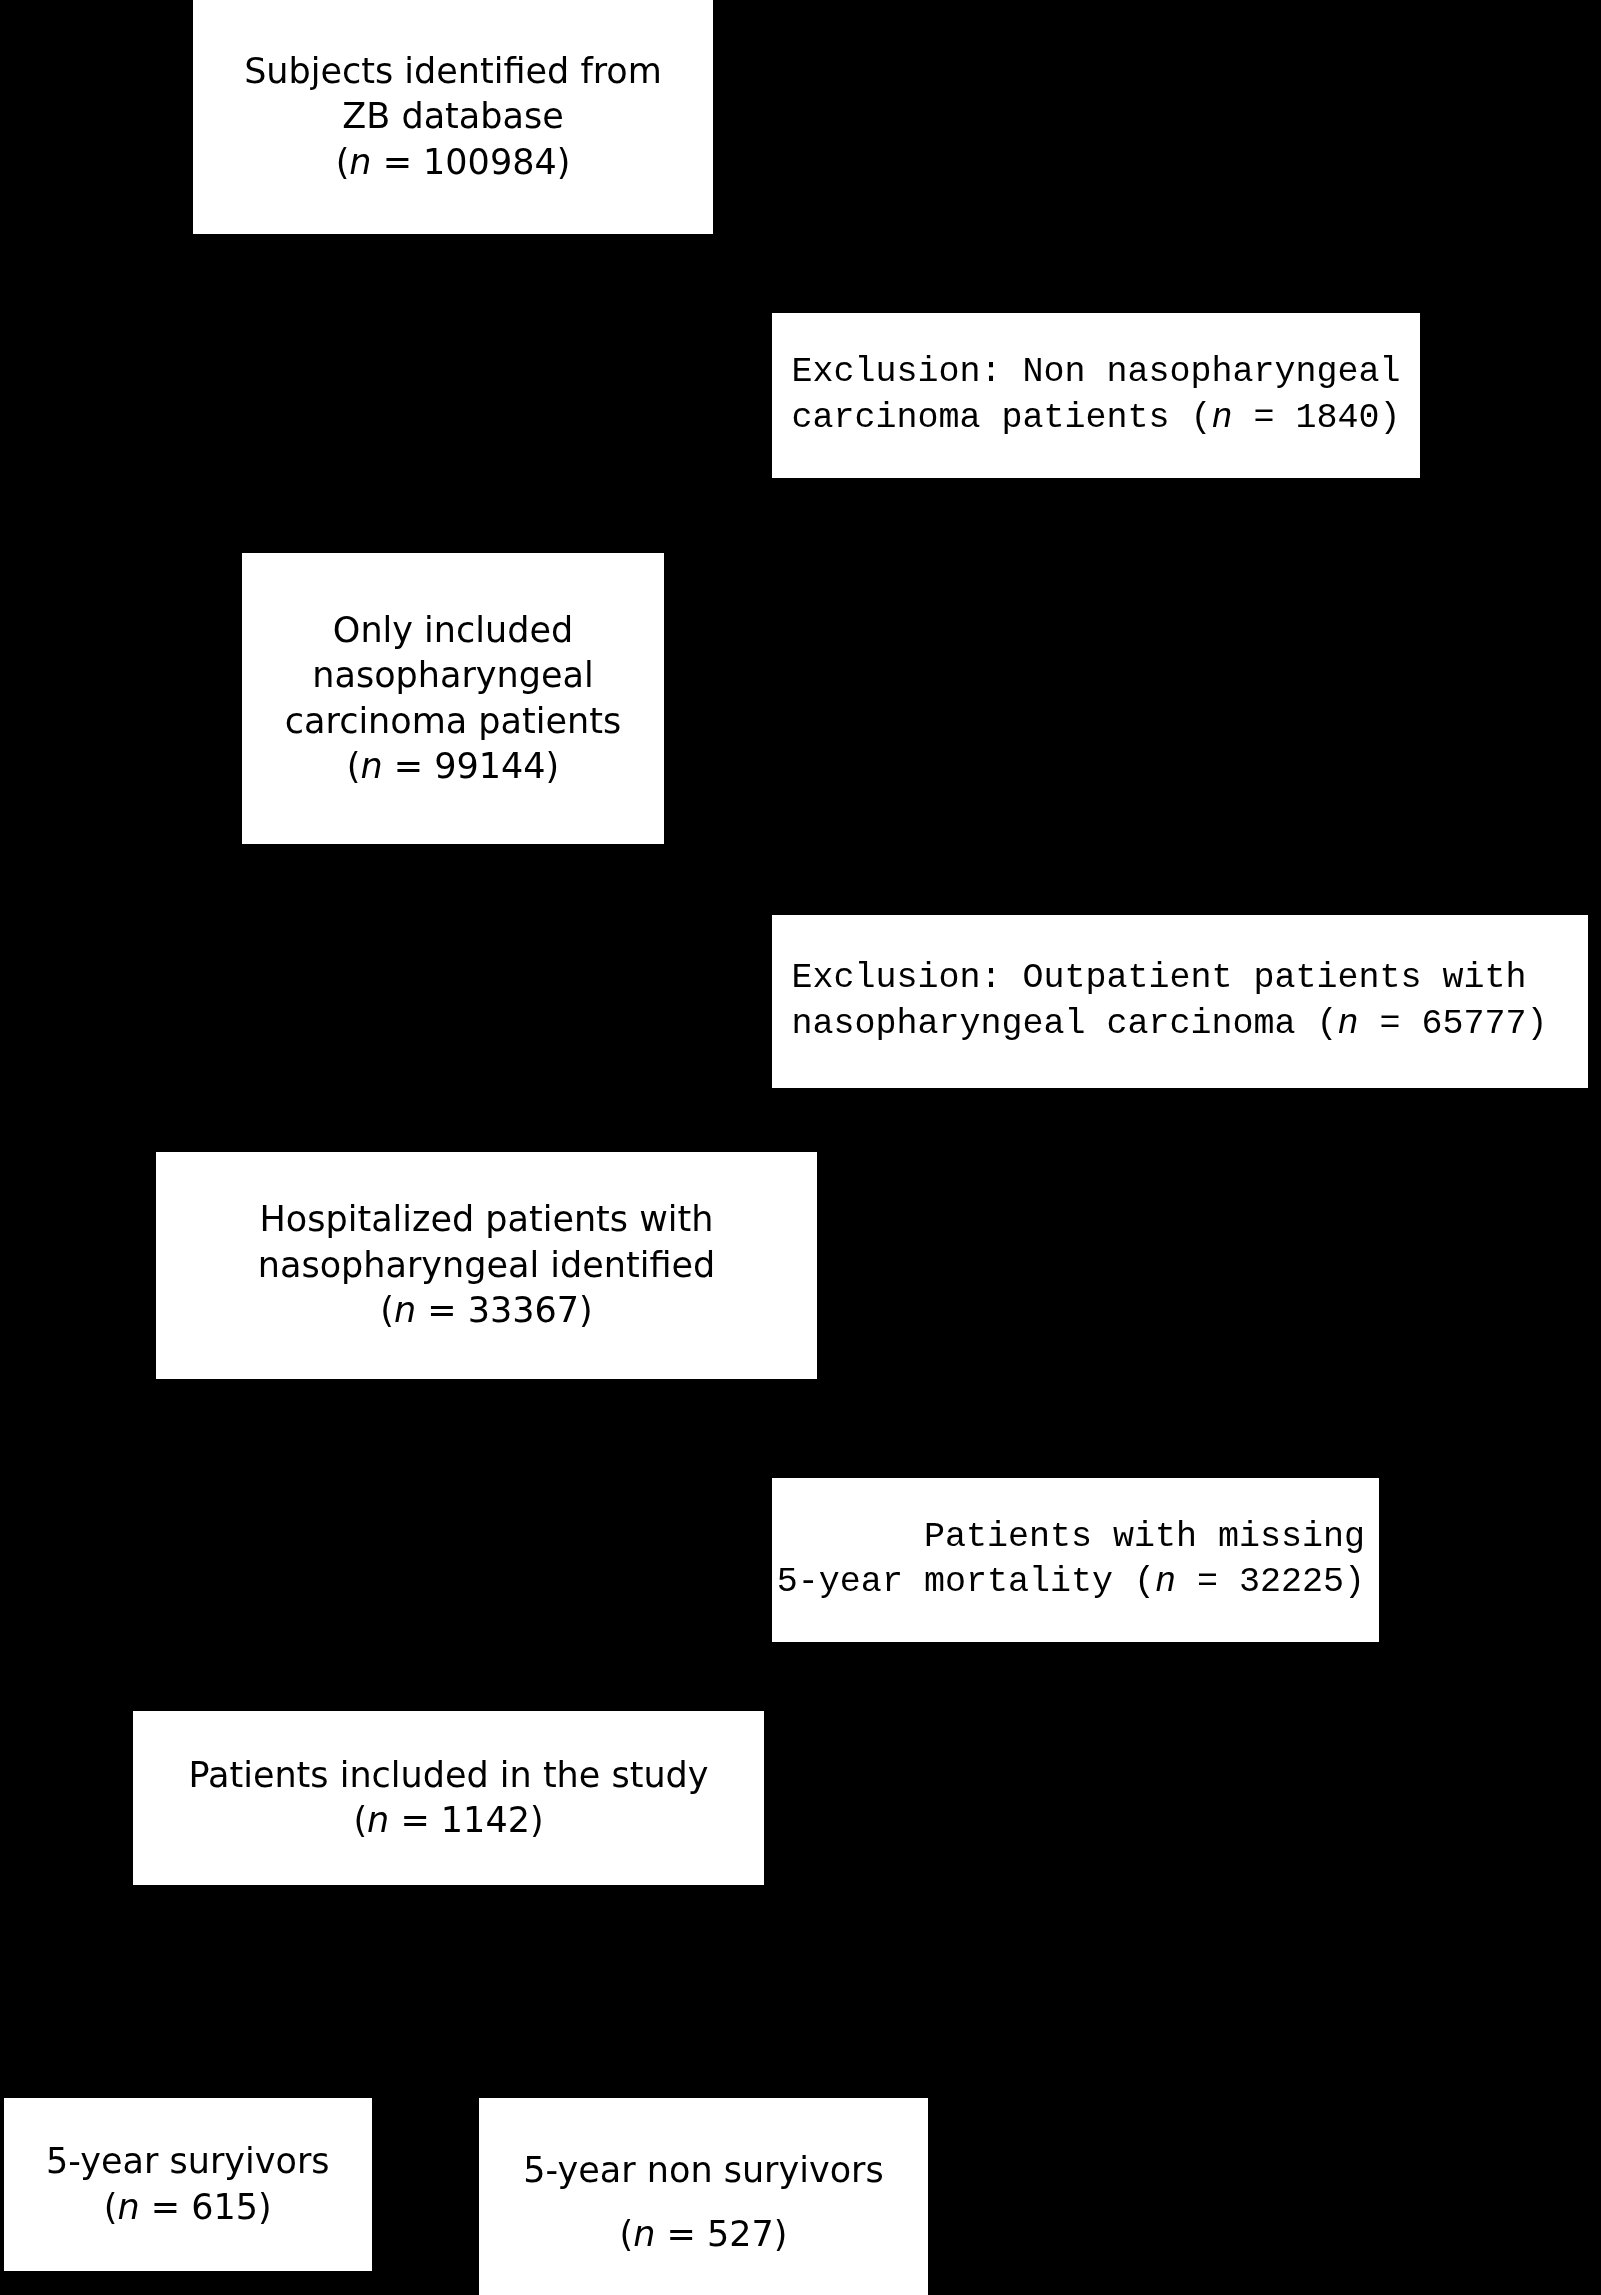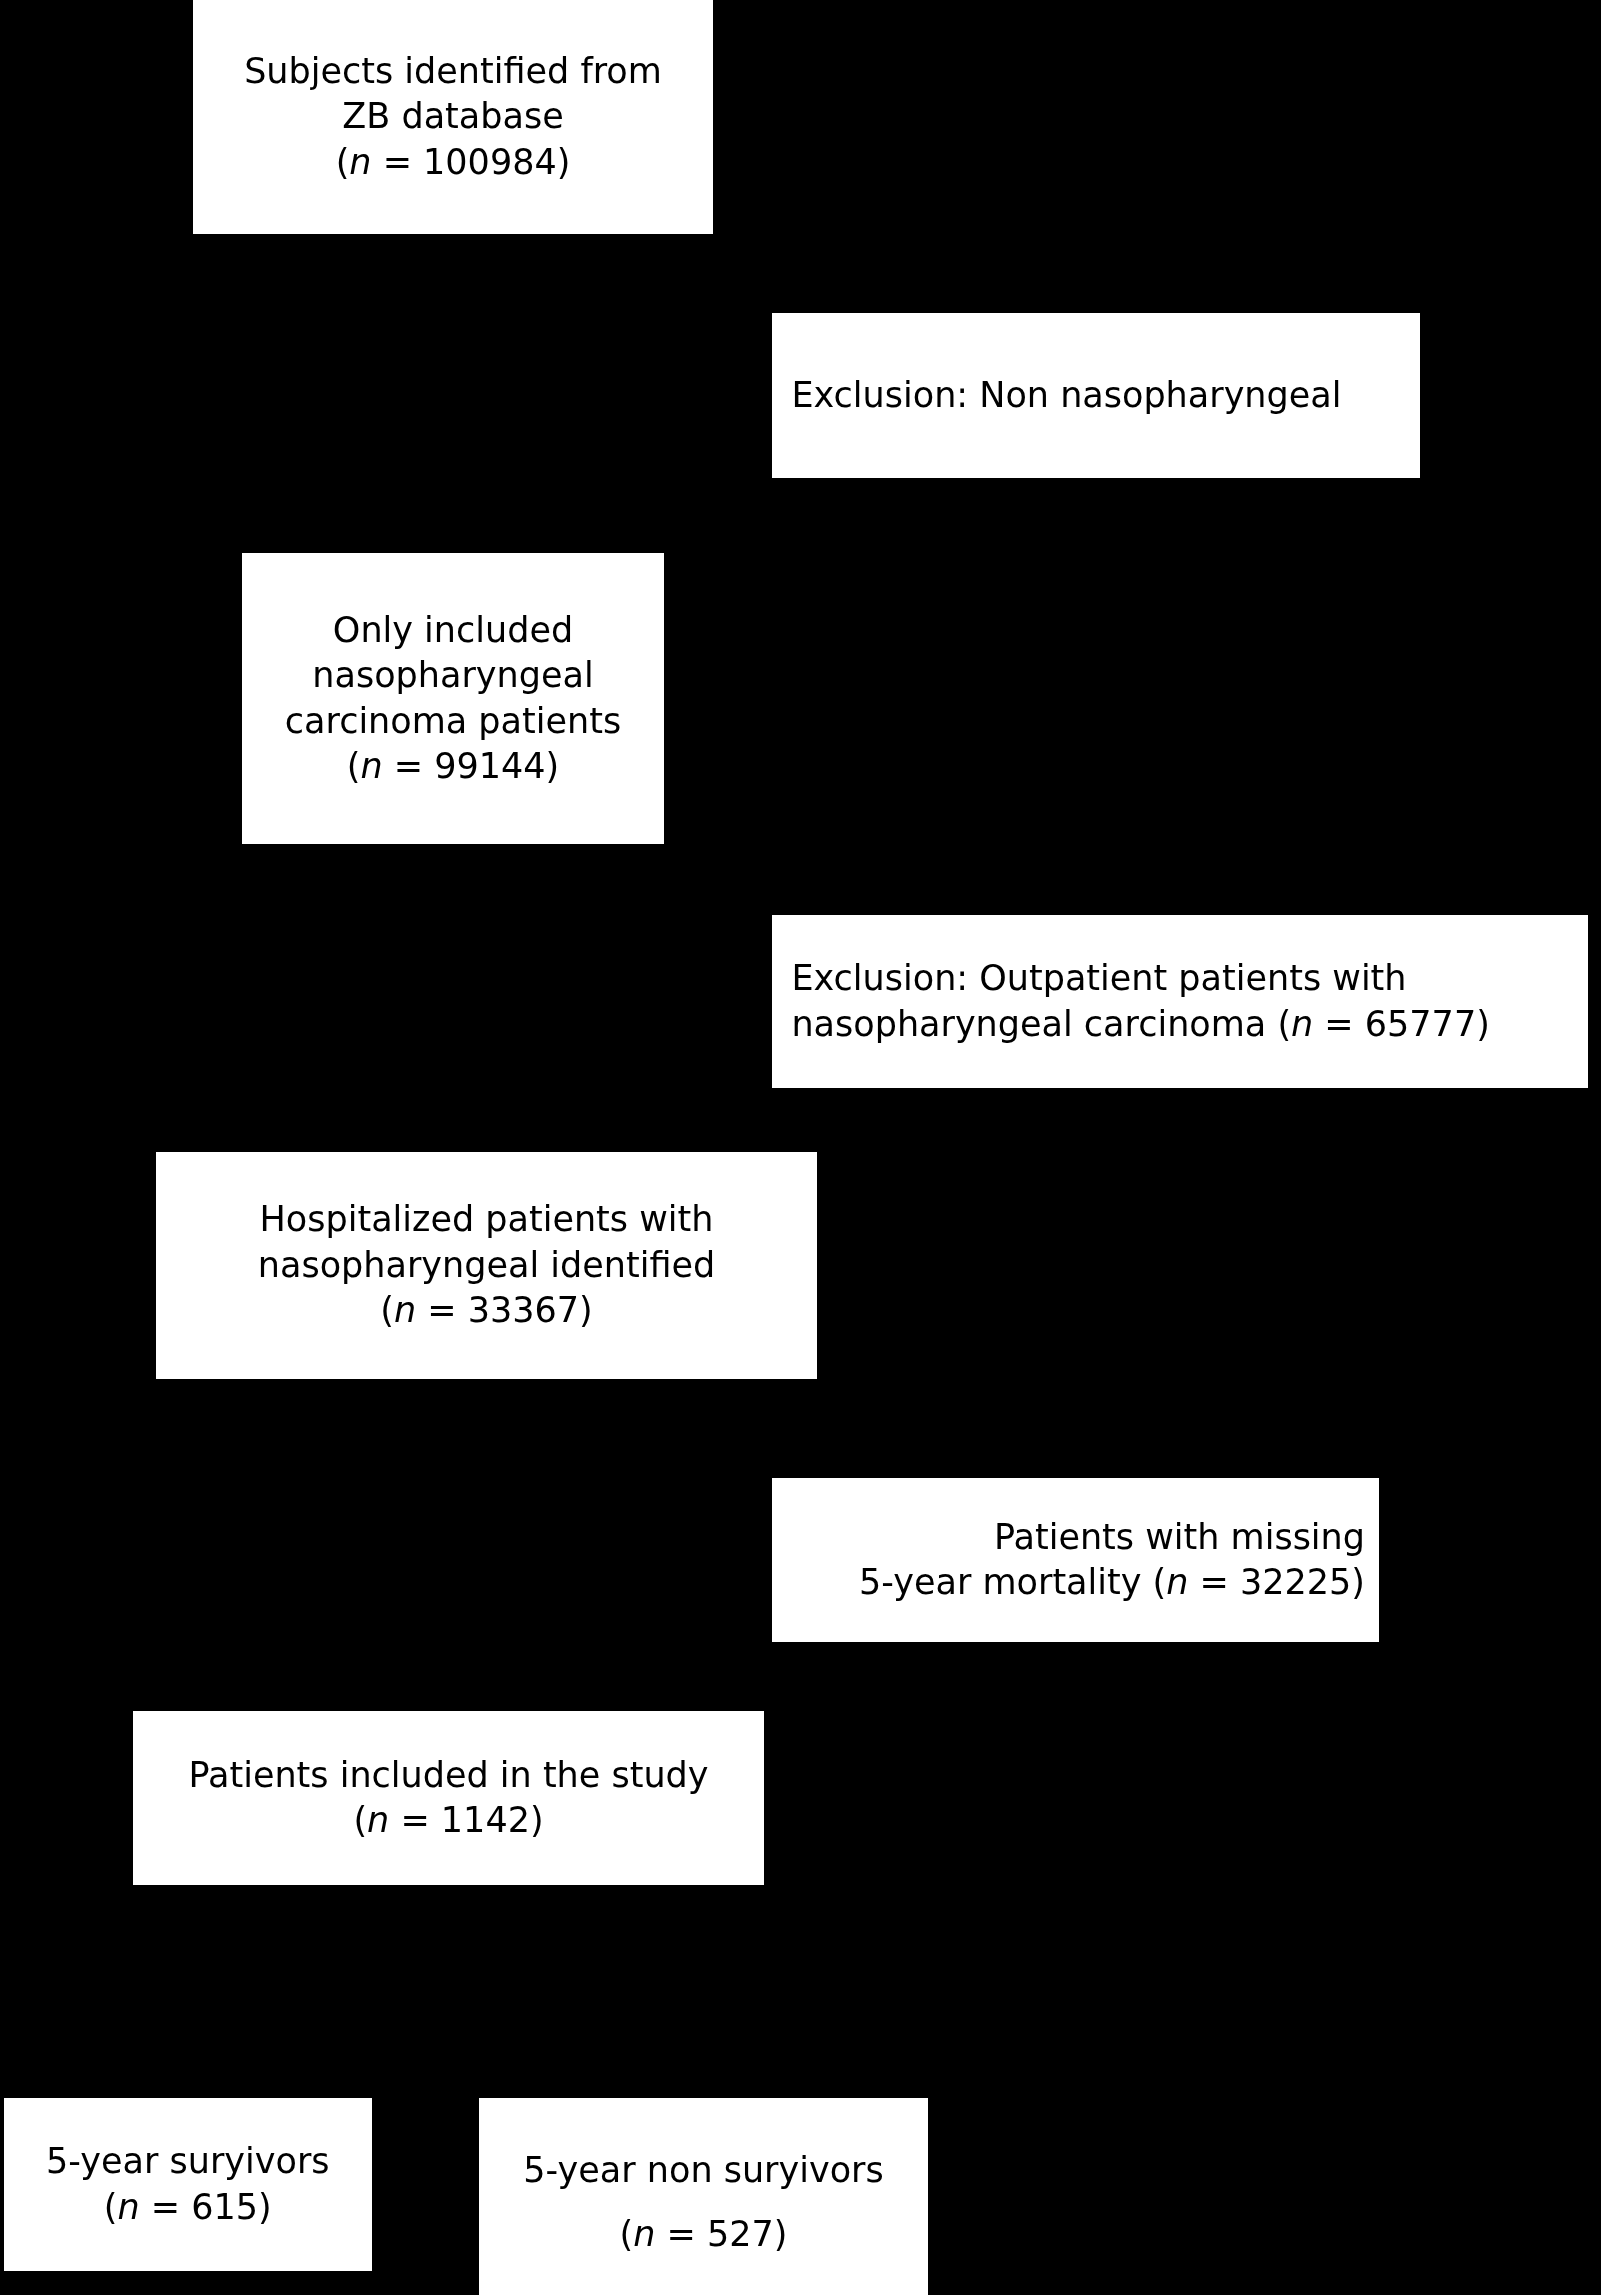--- a/index.html
+++ b/index.html
@@ -28,20 +28,21 @@
     color: #000000;
     font-size: 35px;
     line-height: 1.30;
     letter-spacing: 0px;
   }
   .node.left {
     align-items: flex-start;
     text-align: left;
     padding-left: 19.4px;
     padding-right: 14px;
+    font-family: Liberation Mono, monospace;
   }
   .node .line {
     display: block;
     white-space: nowrap;
   }
   .ital {
     font-style: italic;
   }
   svg.links {
     position: absolute;
@@ -83,20 +84,21 @@
   </svg>
 
   <div class="node" style="left:191px; top:-2.6px; width:524px; height:239px;">
     <span class="line">Subjects identified from</span>
     <span class="line">ZB database</span>
     <span class="line"><span>(</span><span class="ital">n</span><span> = </span><span>100984</span><span>)</span></span>
   </div>
 
   <div class="node left" style="left:770px; top:311px; width:652px; height:169px;">
     <span class="line">Exclusion: Non nasopharyngeal</span>
+    <span class="line"><span>carcinoma patients (</span><span class="ital">n</span><span> = </span><span>1840</span><span>)</span></span>
   </div>
 
   <div class="node" style="left:240px; top:551px; width:426px; height:295px;">
     <span class="line">Only included</span>
     <span class="line">nasopharyngeal</span>
     <span class="line">carcinoma patients</span>
     <span class="line"><span>(</span><span class="ital">n</span><span> = </span><span>99144</span><span>)</span></span>
   </div>
 
   <div class="node left" style="left:770px; top:913px; width:820px; height:177px;">

